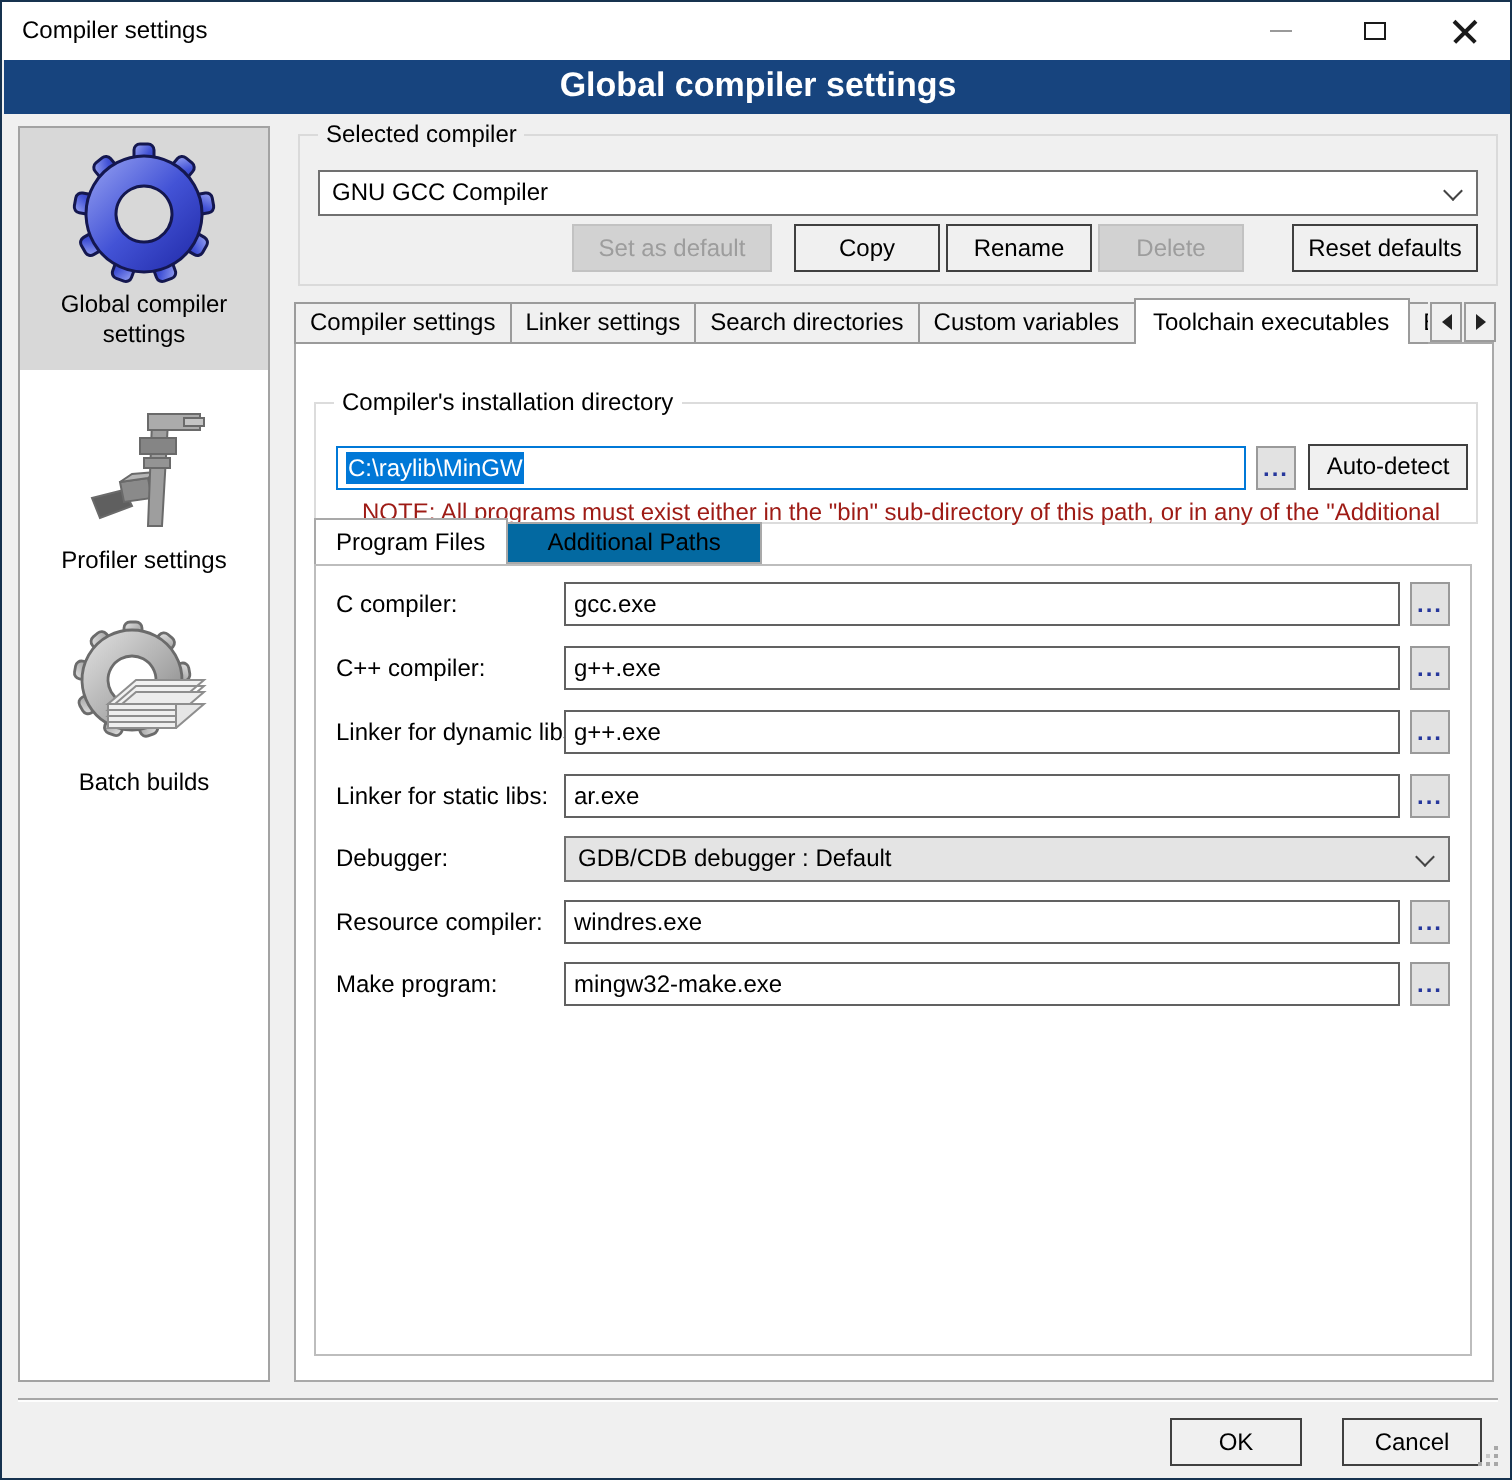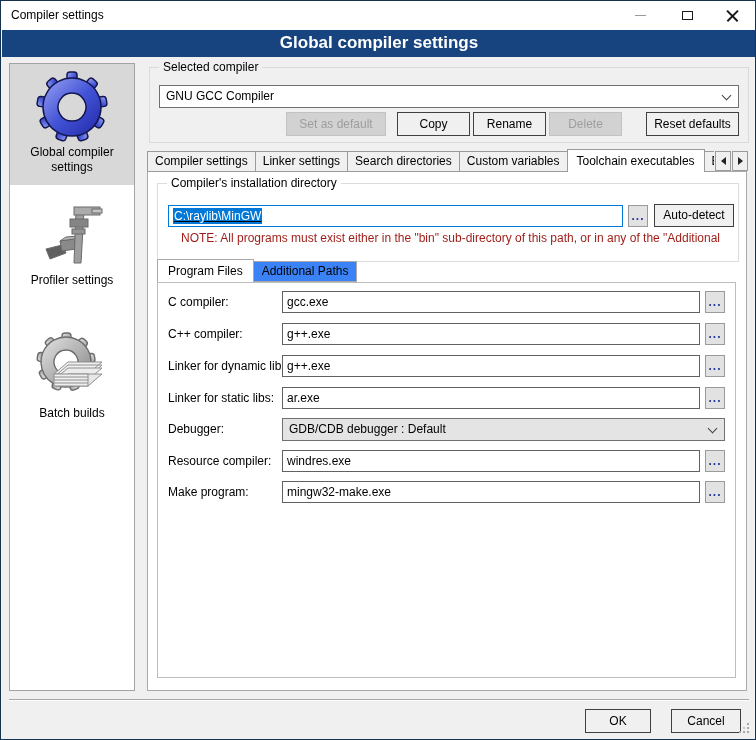--- a/index.html
+++ b/index.html
@@ -25,21 +25,21 @@
   .banner { position:absolute; left:1px; top:29px; width:754px; height:27px; background:#17447e;
             color:#fff; font-weight:bold; font-size:17px; text-align:center; line-height:26px; }
   
   .sidebar { position:absolute; left:8px; top:62px; width:126px; height:628px; background:#fff; border:1px solid #a3a3a3; }
   .side-item { position:absolute; left:0; width:124px; text-align:center; cursor:default; }
   .side-item .icon { display:block; margin:6px auto 2px; width:72px; height:72px; }
   .side-item .lbl { display:block; font-size:12px; line-height:15px; padding:0 4px; }
   .si-0 { top:0; height:121px; background:#d8d8d8; }
   .si-0 .icon { margin-top:7px; }
   .si-1 { top:129px; height:102px; }
-  .si-2 { top:262px; height:110px; }
+  .si-2 { top:240px; height:110px; }
   
   .btn { position:absolute; height:24px; background:#f0f0f0; border:1px solid #404040;
          font-family:"Liberation Sans",sans-serif; font-size:12px; color:#000; text-align:center; line-height:21px; }
   .btn.disabled { background:#d2d2d2; border-color:#c2c2c2; color:#9d9d9d; }
   .groupbox { position:absolute; border:1px solid #dadada; }
   .groupbox > .legend { position:absolute; top:-8px; left:9px; padding:0 4px; font-size:12px; }
   .combo { position:absolute; height:23px; background:#fff; border:1px solid #707070; line-height:21px; padding:0 22px 16px 6px; overflow:hidden; white-space:nowrap; }
   .combo .chev { position:absolute; right:8px; top:6px; width:7px; height:7px;
                  border-right:1.4px solid #444; border-bottom:1.4px solid #444; transform:rotate(45deg); }
   .combo.gray { background:#e4e4e4; }
@@ -63,30 +63,30 @@
   .tab { height:21px; background:#f0f0f0; border:1px solid #9b9b9b; padding:0 7px; line-height:19px; font-size:12px; flex:0 0 auto; }
   .tab + .tab { margin-left:-1px; }
   .tab.active { height:23px; background:#fff; border-bottom:none; line-height:22px; padding:0 9px; position:relative; z-index:2; }
   .tab-arrow { position:absolute; top:150px; width:16px; height:20px; background:#f0f0f0; border:1px solid #9b9b9b;
                display:flex; align-items:center; justify-content:center; z-index:3; }
   .ta-left { left:714px; } .ta-right { left:731px; }
   .tri-l { width:0; height:0; border-top:4px solid transparent; border-bottom:4px solid transparent; border-right:5px solid #222; }
   .tri-r { width:0; height:0; border-top:4px solid transparent; border-bottom:4px solid transparent; border-left:5px solid #222; }
   
   .page { position:absolute; left:146px; top:170px; width:600px; height:520px; background:#fff; border:1px solid #a9a9a9; }
-  .grp-dir { left:9px; top:11px; width:582px; height:79px; border-color:#dcdcdc; }
+  .grp-dir { left:9px; top:29px; width:582px; height:61px; border-color:#dcdcdc; }
   .grp-dir .legend { background:#fff; }
-  .dir-input { left:10px; top:21px; width:455px; border:1px solid #0078d7; line-height:20px; white-space:nowrap; overflow:hidden;text-decoration:underline; }
+  .dir-input { left:10px; top:21px; width:455px; border:1px solid #0078d7; line-height:20px; white-space:nowrap; overflow:hidden; }
   .dir-input .sel { background:#0078d7; color:#fff; padding:1px 1px; }
   .dir-browse { left:470px; top:21px; }
   .btn-autodetect { left:496px; top:20px; width:80px; height:23px; }
   .note { position:absolute; left:10px; top:47px; width:566px; color:#9e1b15; font-size:12px; white-space:nowrap; overflow:hidden;margin-left:13px; }
   
   .subtabstrip { position:absolute; left:9px; top:87px; height:23px; display:flex; align-items:flex-end; z-index:3; }
-  .subtab { height:21px; background:#3b82f6; border:1px solid #a9a9a9; padding:0 8px; line-height:19px; flex:0 0 auto; }
+  .subtab { height:21px; background:#0369a1; border:1px solid #a9a9a9; padding:0 20px; line-height:19px; flex:0 0 auto; }
   .subtab + .subtab { margin-left:-1px; }
   .subtab.active { height:23px; background:#fff; border-bottom:none; line-height:22px; padding:0 10px; position:relative; z-index:2; }
   .innerpage { position:absolute; left:9px; top:110px; width:579px; height:396px; background:#fff; border:1px solid #bdbdbd; }
   .frow { position:absolute; left:0; width:100%; height:22px; }
   .frow .flabel { position:absolute; left:10px; top:4px; font-size:12px; }
   .frow .textbox { left:124px; top:0; width:418px; }
   .frow .browse { left:547px; top:0; }
   .frow .combo { left:124px; top:0; width:443px; height:23px; }
   .r0{top:8px}.r1{top:40px}.r2{top:72px}.r3{top:104px}.r4{top:135px}.r5{top:167px}.r6{top:198px}
   

